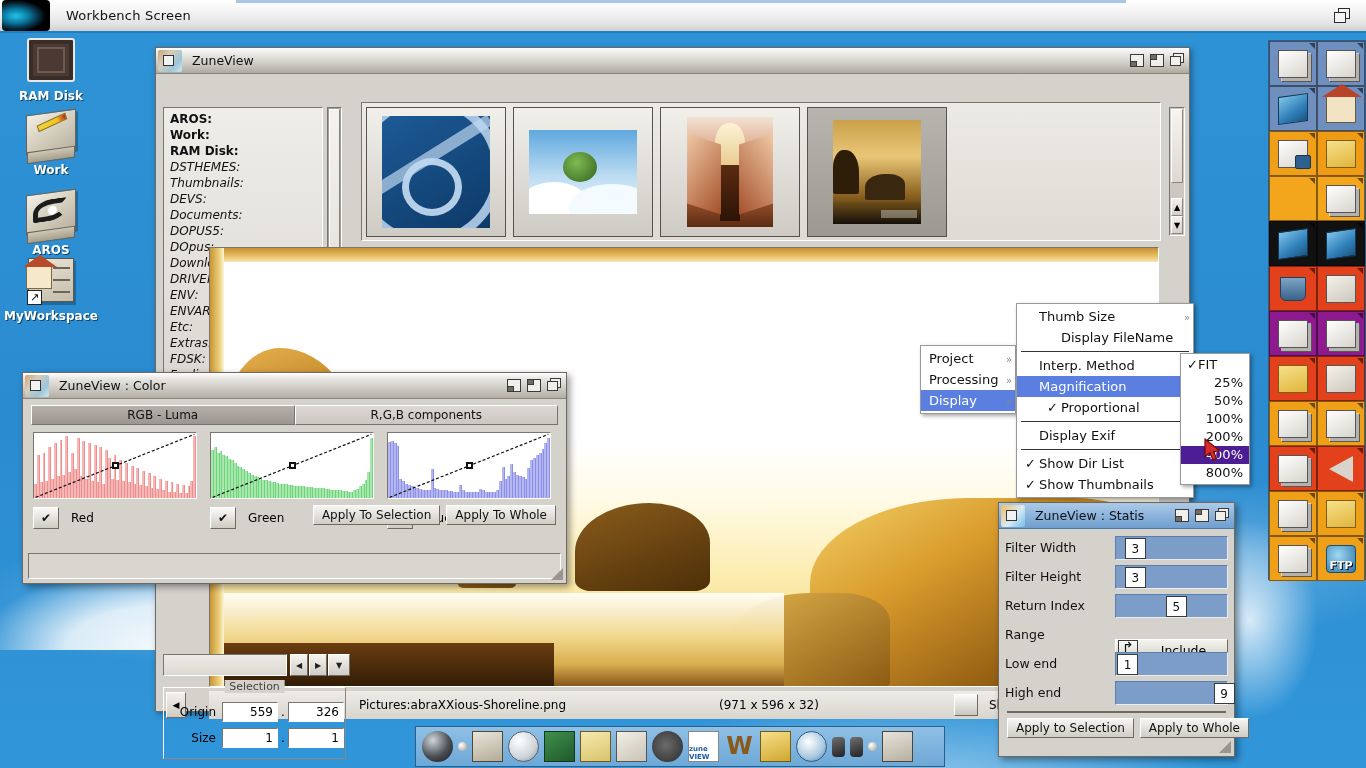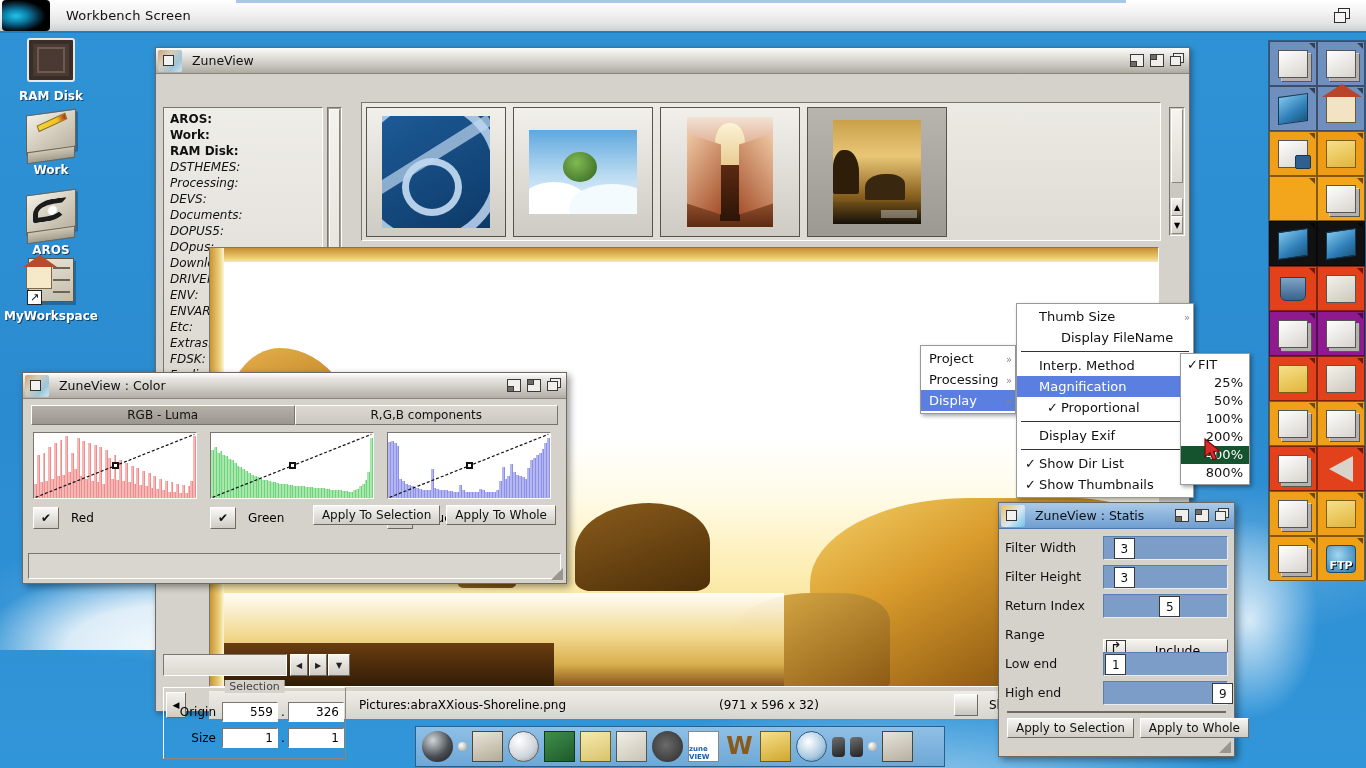--- a/index.html
+++ b/index.html
@@ -341,21 +341,21 @@
 
   
   #sw { left:998px; top:502px; width:237px; height:255px; z-index:40;
         box-shadow:3px 3px 7px rgba(0,0,0,.4); }
   #sw .titlebar{
     background:linear-gradient(180deg,#aecbe8 0%,#8fb6dd 45%,#6f9ecf 100%);
     border-bottom:1px solid #4c7aa8;
   }
   #sw .titlebar .tbicon{ background:linear-gradient(130deg,#f0c060,#d9e9f5 55%,#6fc0e8); }
   #sw .body{ position:absolute; left:0; top:26px; right:0; bottom:0; padding:4px 6px; }
-  .strow{ display:flex; align-items:center; height:29px; }
+  .strow{ display:flex; align-items:center; height:29px;gap:12px; }
   .strow .lab{ width:98px; font-size:12.5px; color:#111; }
   .stslider{
     position:relative; flex:1; height:24px;
     background:#7b9dc7;
     border:1px solid; border-color:#5a7fae #e9edf3 #e9edf3 #5a7fae;
   }
   .stslider .kn{
     position:absolute; top:1px; height:21px; min-width:21px; padding:0 4px;
     background:#ffffff; border:1px solid #3a3a3a;
     font-size:12px; line-height:20px; text-align:center; color:#111;
@@ -386,21 +386,21 @@
   }
   .mi { padding:2px 22px 2px 8px; white-space:nowrap; position:relative; line-height:17px;}
   .mi.sel { background:#5a7fe0; color:#fff; }
   .mi .sub { position:absolute; right:5px; top:3px; font-size:10px; color:#888; letter-spacing:-2px;}
   .mi .tick { display:inline-block; width:14px; color:#111; font-weight:bold;}
   .msep { height:1px; background:#333; margin:3px 4px; }
   #menu-main { left:920px; top:345px; width:96px; }
   #menu-display { left:1016px; top:303px; width:178px; }
   #menu-mag { left:1180px; top:353px; width:70px; }
   #menu-mag .mi{ padding:1px 6px 1px 6px; text-align:right; line-height:16px;}
-  #menu-mag .mi.sel{ background:#14532d; color:#fff; }
+  #menu-mag .mi.sel{ background:#4c1d95; color:#fff; }
   #menu-mag .fitrow{ text-align:left; }
 
   
   #cursor{ position:absolute; left:1204px; top:438px; z-index:90; }
 
   
   #rdock{
     position:absolute; right:0; top:40px; width:98px; height:540px; z-index:8;
     border:1px solid #2c5e8a; background:#3f7fb6;
     display:grid; grid-template-columns:1fr 1fr; grid-auto-rows:45px;
@@ -664,21 +664,21 @@
     </div>
   </div>
 
   <div class="body">
 
     <div id="dirlist">
         <div class="row vol">AROS:</div>
         <div class="row vol">Work:</div>
         <div class="row vol">RAM Disk:</div>
         <div class="row">DSTHEMES:</div>
-        <div class="row">Processing:</div>
+        <div class="row">Thumbnails:</div>
         <div class="row">DEVS:</div>
         <div class="row">Documents:</div>
         <div class="row">DOPUS5:</div>
         <div class="row">DOpus:</div>
         <div class="row">Downloads:</div>
         <div class="row">DRIVERS:</div>
         <div class="row">ENV:</div>
         <div class="row">ENVARC:</div>
         <div class="row">Etc:</div>
         <div class="row">Extras:</div>

